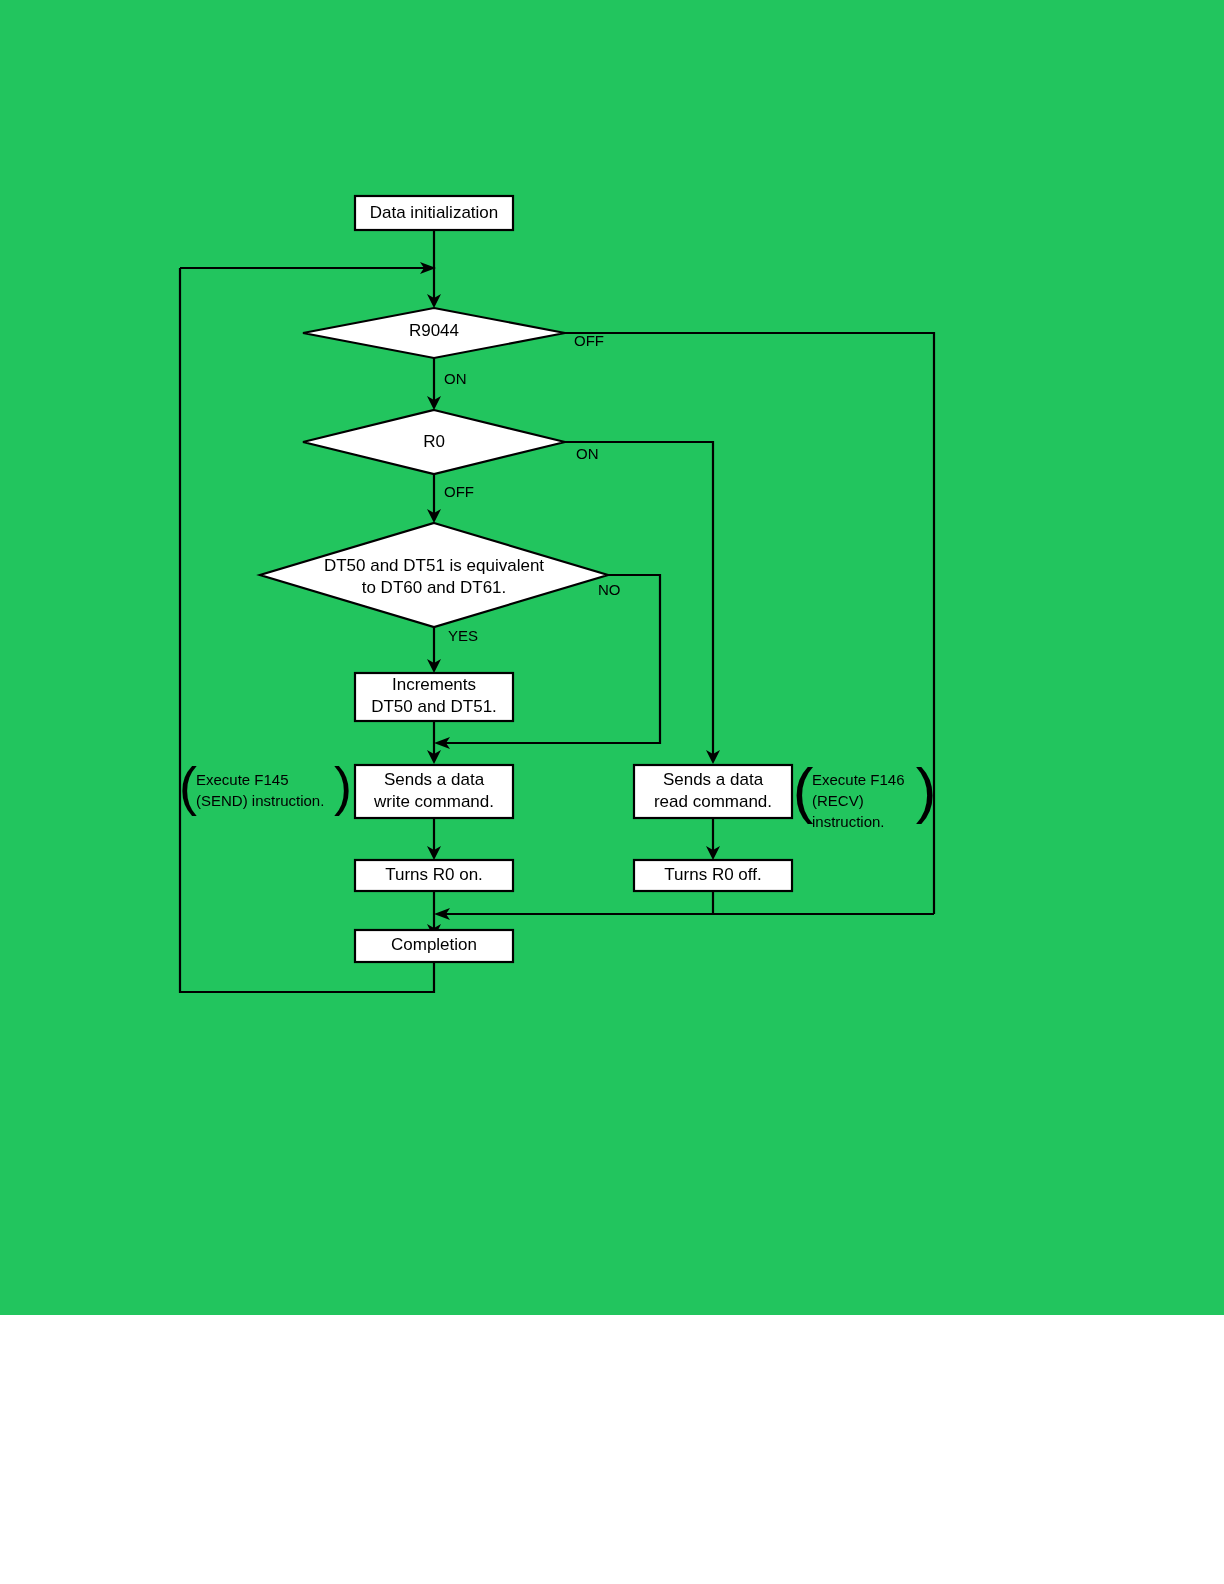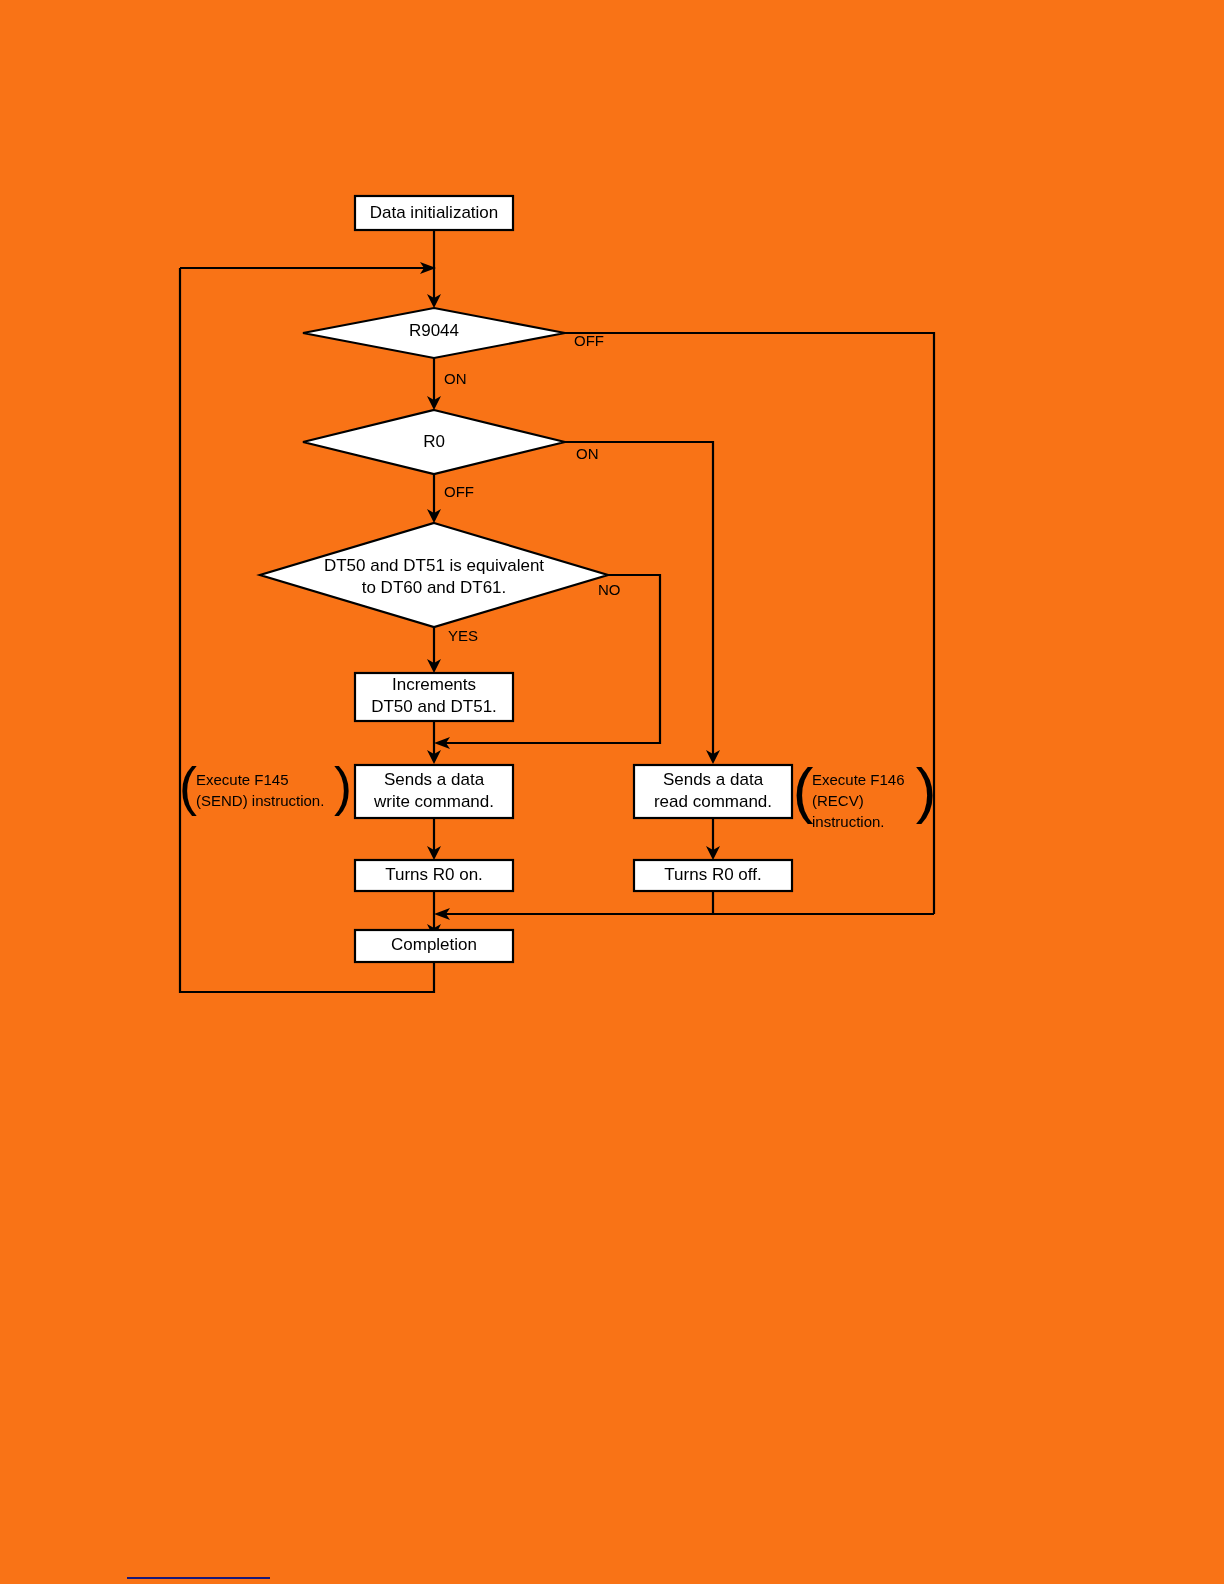--- a/index.html
+++ b/index.html
@@ -3,22 +3,22 @@
 <meta charset="utf-8">
 <style>
   html, body {
     margin: 0;
     padding: 0;
     background: #ffffff;
   }
   #page {
     position: relative;
     width: 1224px;
-    height: 1584px;
-    background: #f97316;
+    height: 1315px;
+    background: #22c55e;
     font-family: "Liberation Sans", sans-serif;
     overflow: hidden;
   }
   #flow-svg {
     position: absolute;
     left: 0;
     top: 0;
     width: 1224px;
     height: 1584px;
   }

